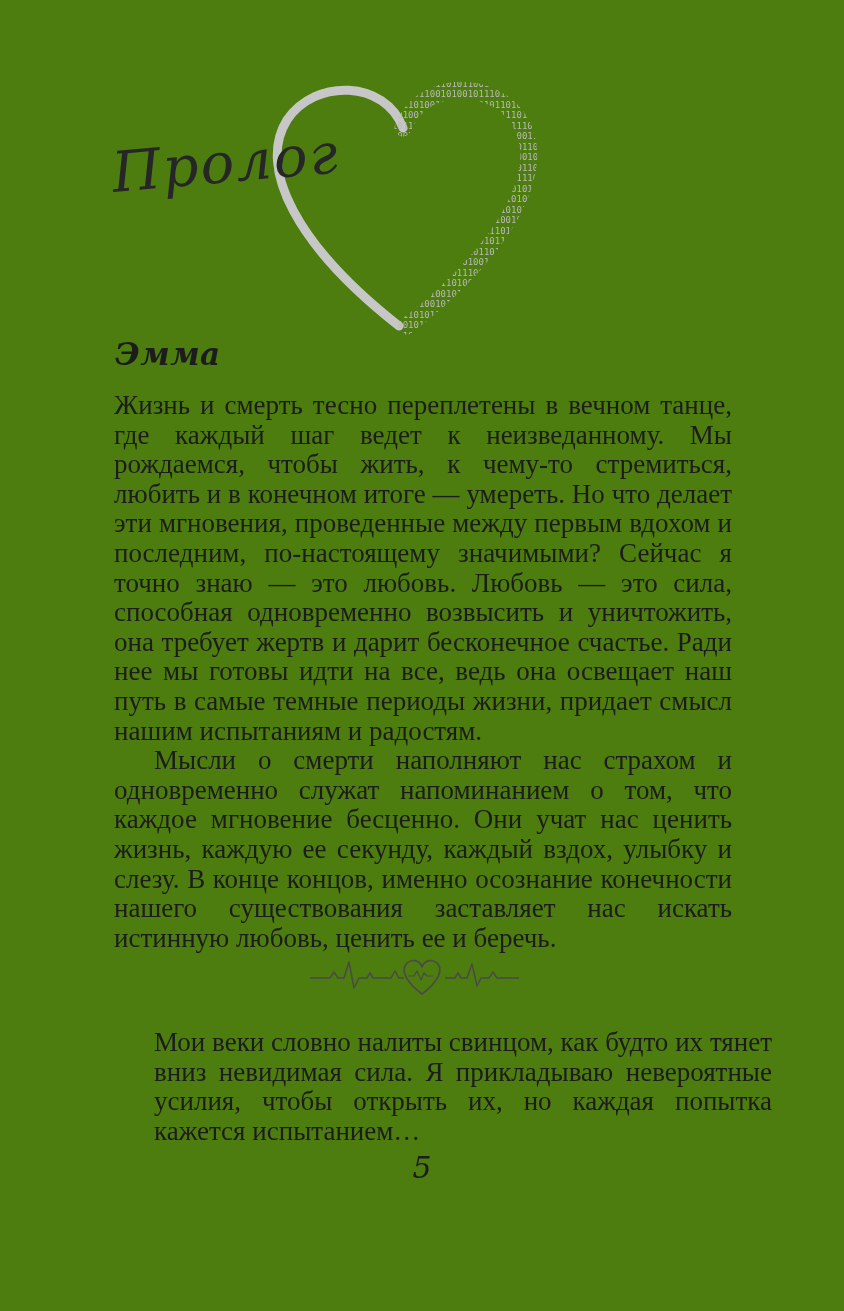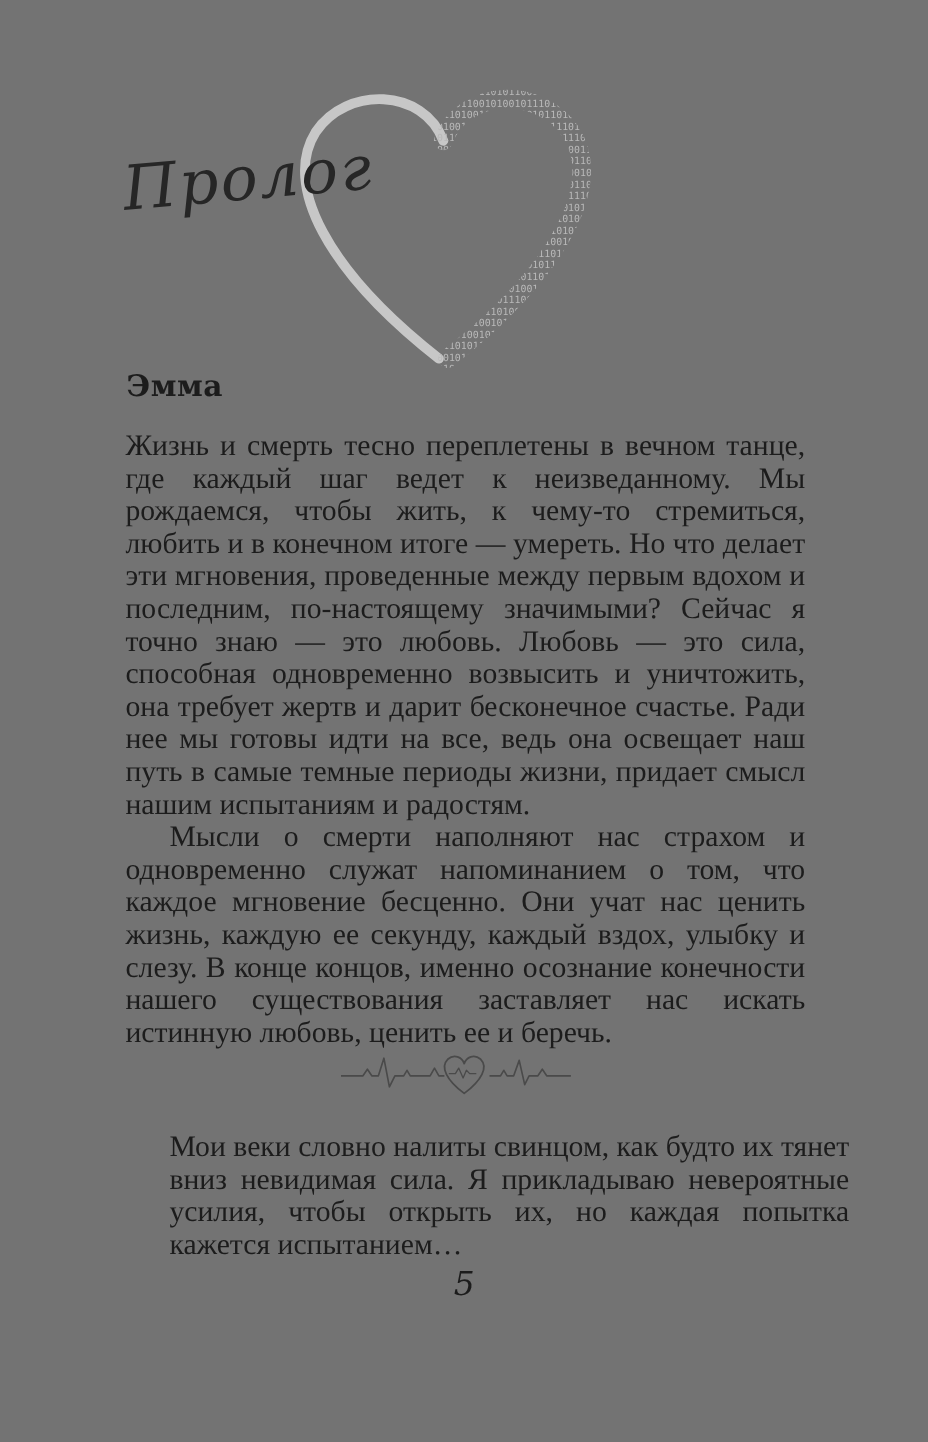--- a/index.html
+++ b/index.html
@@ -2,21 +2,21 @@
 <html lang="ru"><head>
 <meta charset="utf-8">
 <style>
   * { margin: 0; padding: 0; box-sizing: border-box; }
   html, body { background: #ffffff; }
   .page {
     position: relative;
     width: 844px;
     height: 1311px;
     margin: 0 auto;
-    background: #737373;
+    background: #4d7c0f;
     font-family: "Liberation Serif", serif;
     color: #1d1d1d;
     overflow: hidden;
   }
   .heart-decor {
     position: absolute;
     left: 253px;
     top: 66px;
     width: 322px;
     height: 292px;
@@ -39,22 +39,23 @@
     letter-spacing: 2px;
     transform: rotate(-5deg);
     transform-origin: left center;
     white-space: nowrap;
   }
   .section-heading {
     position: absolute;
     left: 115px;
     top: 336px;
     font-family: "DejaVu Serif", serif;
+    font-style: italic;
     font-weight: 700;
-    font-size: 27px;
+    font-size: 31px;
     letter-spacing: 0.5px;
     color: #1c1c1c;
   }
   .text-block {
     position: absolute;
     left: 114px;
     width: 618px;
     font-size: 27px;
     line-height: 29.6px;
     text-align: justify;

